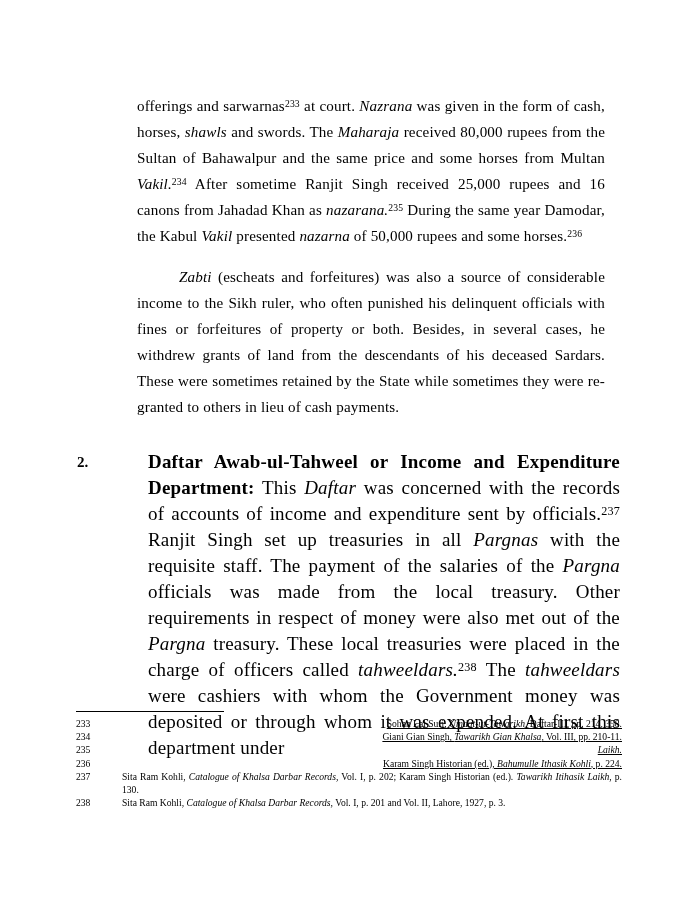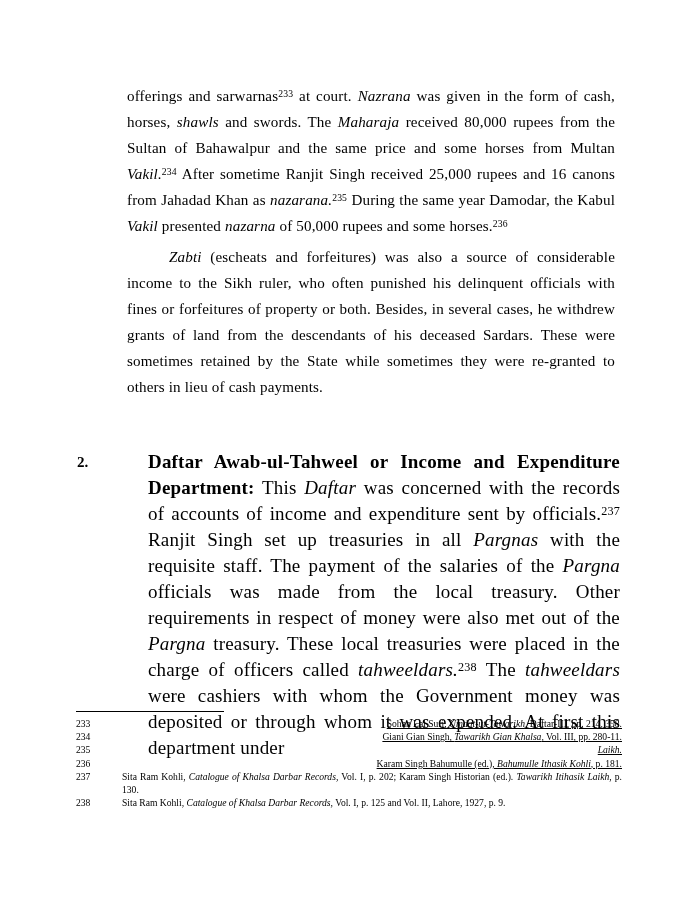--- a/index.html
+++ b/index.html
@@ -27,21 +27,21 @@
 
   
   .body-block {
     position: absolute;
     left: 122px;
     top: 78px;
     width: 498px;
   }
 
   p.para {
-    margin: 5px;
+    margin: 15px;
     font-size: 15.1px;
     line-height: 26px;
     text-align: justify;
     text-justify: inter-word;
     letter-spacing: 0.01em;
   }
   p.para.indent {
     text-indent: 42px;
   }
 
@@ -136,33 +136,33 @@
 
   <div class="footnote-rule"></div>
 
   <div class="footnotes">
     <div class="fn single">
       <span class="fn-num">233</span>
       <span class="fn-text"><span>Sohan Lal Suri, </span><i>Umdat-ut-Tawarikh</i><span>, Daftar-III, pp. 214, 358.</span></span>
     </div>
     <div class="fn single">
       <span class="fn-num">234</span>
-      <span class="fn-text"><span>Giani Gian Singh, </span><i>Tawarikh Gian Khalsa</i><span>, Vol. III, pp. 280-11.</span></span>
+      <span class="fn-text"><span>Giani Gian Singh, </span><i>Tawarikh Gian Khalsa</i><span>, Vol. III, pp. 210-11.</span></span>
     </div>
     <div class="fn single">
       <span class="fn-num">235</span>
       <span class="fn-text"><i>Laikh.</i></span>
     </div>
     <div class="fn single">
       <span class="fn-num">236</span>
-      <span class="fn-text"><span>Karam  Singh Bahumulle (ed.), </span><i>Bahumulle Ithasik Kohli</i><span>, p. 181.</span></span>
+      <span class="fn-text"><span>Karam  Singh Historian (ed.), </span><i>Bahumulle Ithasik Kohli</i><span>, p. 224.</span></span>
     </div>
     <div class="fn">
       <span class="fn-num">237</span>
       <span class="fn-text"><span>Sita Ram Kohli, </span><i>Catalogue of Khalsa Darbar Records,</i><span> Vol. I, p. 202; Karam Singh Historian (ed.). </span><i>Tawarikh Itihasik Laikh,</i><span> p. 130.</span></span>
     </div>
     <div class="fn">
       <span class="fn-num">238</span>
-      <span class="fn-text"><span>Sita Ram Kohli, </span><i>Catalogue of Khalsa Darbar Records,</i><span> Vol. I, p. 125 and Vol. II, Lahore, 1927, p. 9.</span></span>
+      <span class="fn-text"><span>Sita Ram Kohli, </span><i>Catalogue of Khalsa Darbar Records,</i><span> Vol. I, p. 201 and Vol. II, Lahore, 1927, p. 3.</span></span>
     </div>
   </div>
 
 </div>
 
 </body></html>

